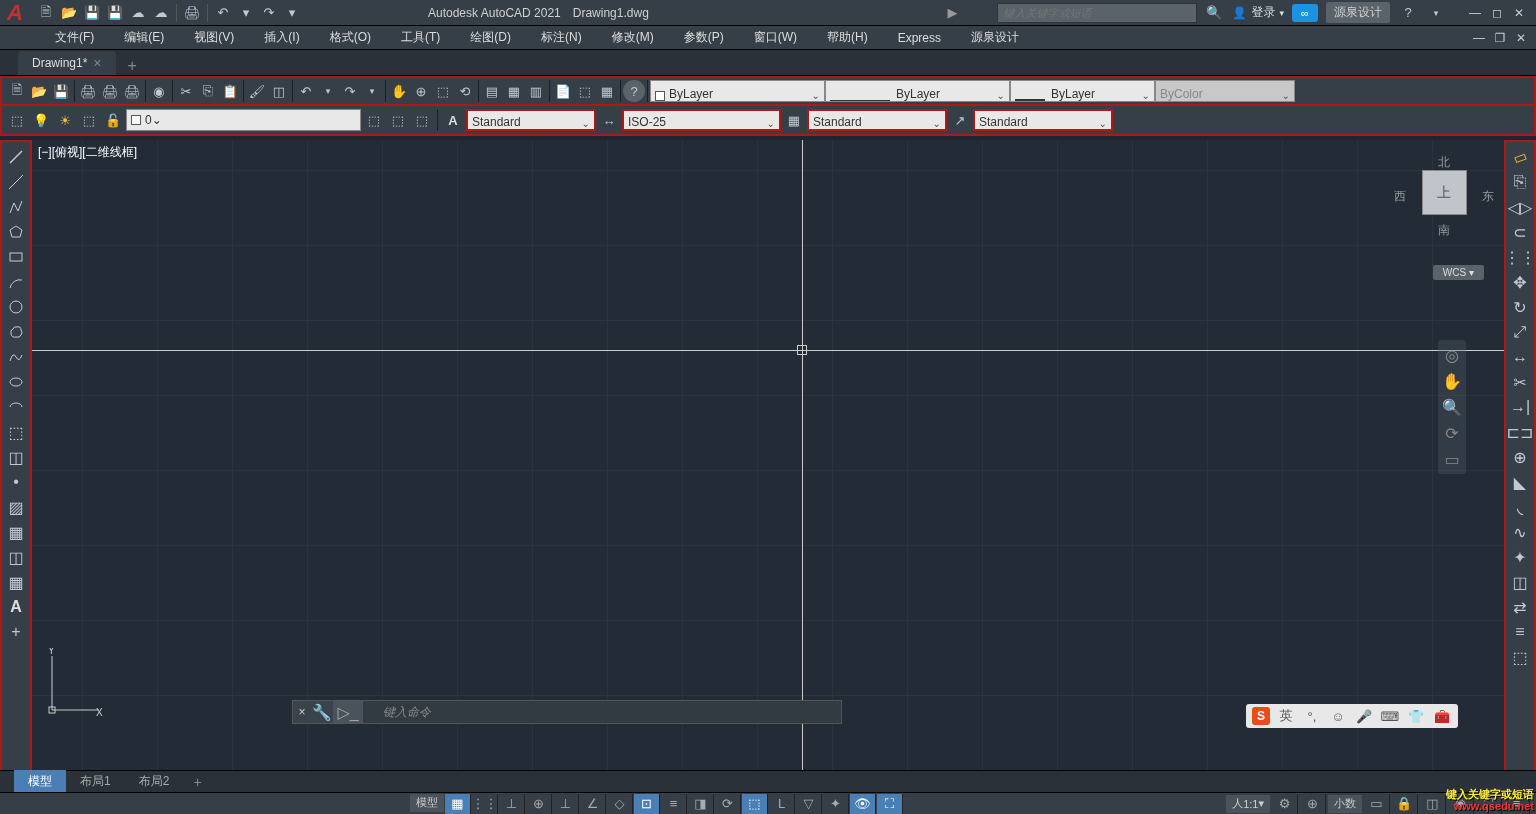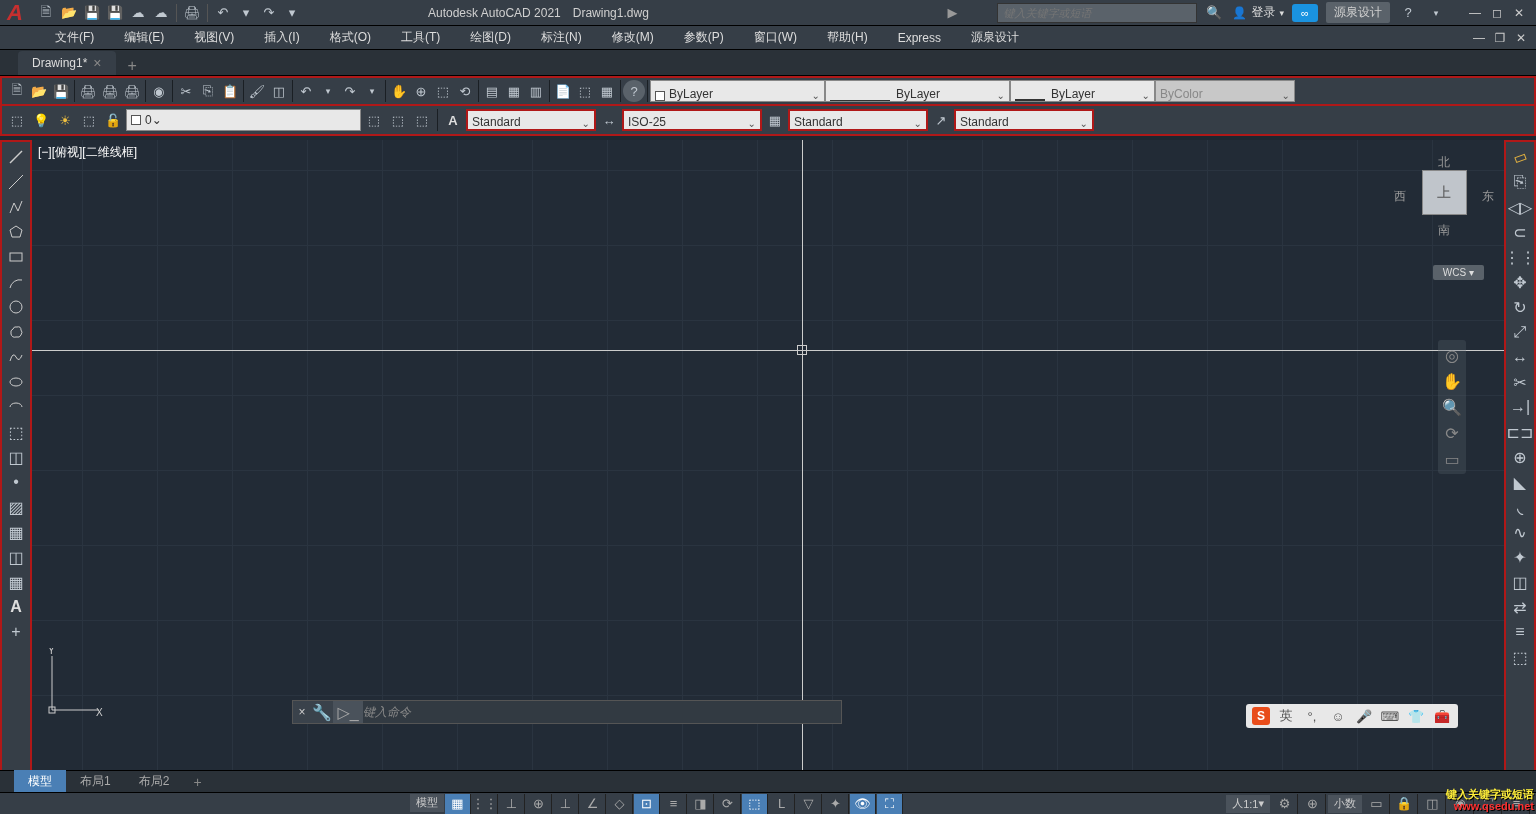--- a/index.html
+++ b/index.html
@@ -73,21 +73,21 @@
 .nav-btn { width: 22px; height: 22px; color: #888; display: flex; align-items: center; justify-content: center; }
 
 .ucs-icon { position: absolute; bottom: 50px; left: 12px; }
 .ucs-icon svg { width: 60px; height: 70px; }
 
 
 .cmd-area { position: absolute; left: 260px; bottom: 48px; width: 550px; height: 24px; display: flex; align-items: center; background: #3a424b; border: 1px solid #555; }
 .cmd-close { width: 18px; color: #ccc; text-align: center; font-size: 12px; }
 .cmd-wrench { width: 22px; color: #aaa; text-align: center; }
 .cmd-prompt { width: 30px; color: #aaa; text-align: center; background: #4a525b; height: 100%; display: flex; align-items: center; justify-content: center; }
-.cmd-input { flex: 1; background: #323a42; height: 100%; padding: 0 0; font-size: 12px; color: #888; font-style: italic; display: flex; align-items: center; }
+.cmd-input { flex: 1; background: #323a42; height: 100%; padding: 0 20px; font-size: 12px; color: #888; font-style: italic; display: flex; align-items: center; }
 
 
 .bottom-tabs { position: absolute; bottom: 22px; left: 0; height: 22px; background: #2a3138; display: flex; align-items: center; padding-left: 14px; width: 100%; border-top: 1px solid #000; }
 .btab { padding: 3px 14px; font-size: 12px; color: #aaa; }
 .btab.active { background: #4a7fb5; color: #fff; }
 .btab-add { color: #888; padding: 0 10px; font-size: 14px; }
 
 
 .status-bar { position: absolute; bottom: 0; left: 0; right: 0; height: 22px; background: #363e47; display: flex; align-items: center; border-top: 1px solid #000; }
 .status-center { display: flex; gap: 1px; margin-left: 410px; }
@@ -255,21 +255,21 @@
   <div class="tb-btn">⬚</div>
   <div class="tb-btn">⬚</div>
   <div class="tb-btn">⬚</div>
   <div class="tb-sep"></div>
   <div class="tb-btn" style="color:#ddd;font-weight:bold">A</div>
   <div class="tb-dropdown" style="width:130px;border:2px solid #b01818">
     <span>Standard</span>
       <span class="chev">⌄</span>
   </div>
   <div class="tb-btn">↔</div>
-  <div class="tb-dropdown" style="width:140px;border:2px solid #b01818">
+  <div class="tb-dropdown" style="width:159px;border:2px solid #b01818">
     <span>ISO-25</span>
       <span class="chev">⌄</span>
   </div>
   <div class="tb-btn">▦</div>
   <div class="tb-dropdown" style="width:140px;border:2px solid #b01818">
     <span>Standard</span>
       <span class="chev">⌄</span>
   </div>
   <div class="tb-btn">↗</div>
   <div class="tb-dropdown" style="width:140px;border:2px solid #b01818">

